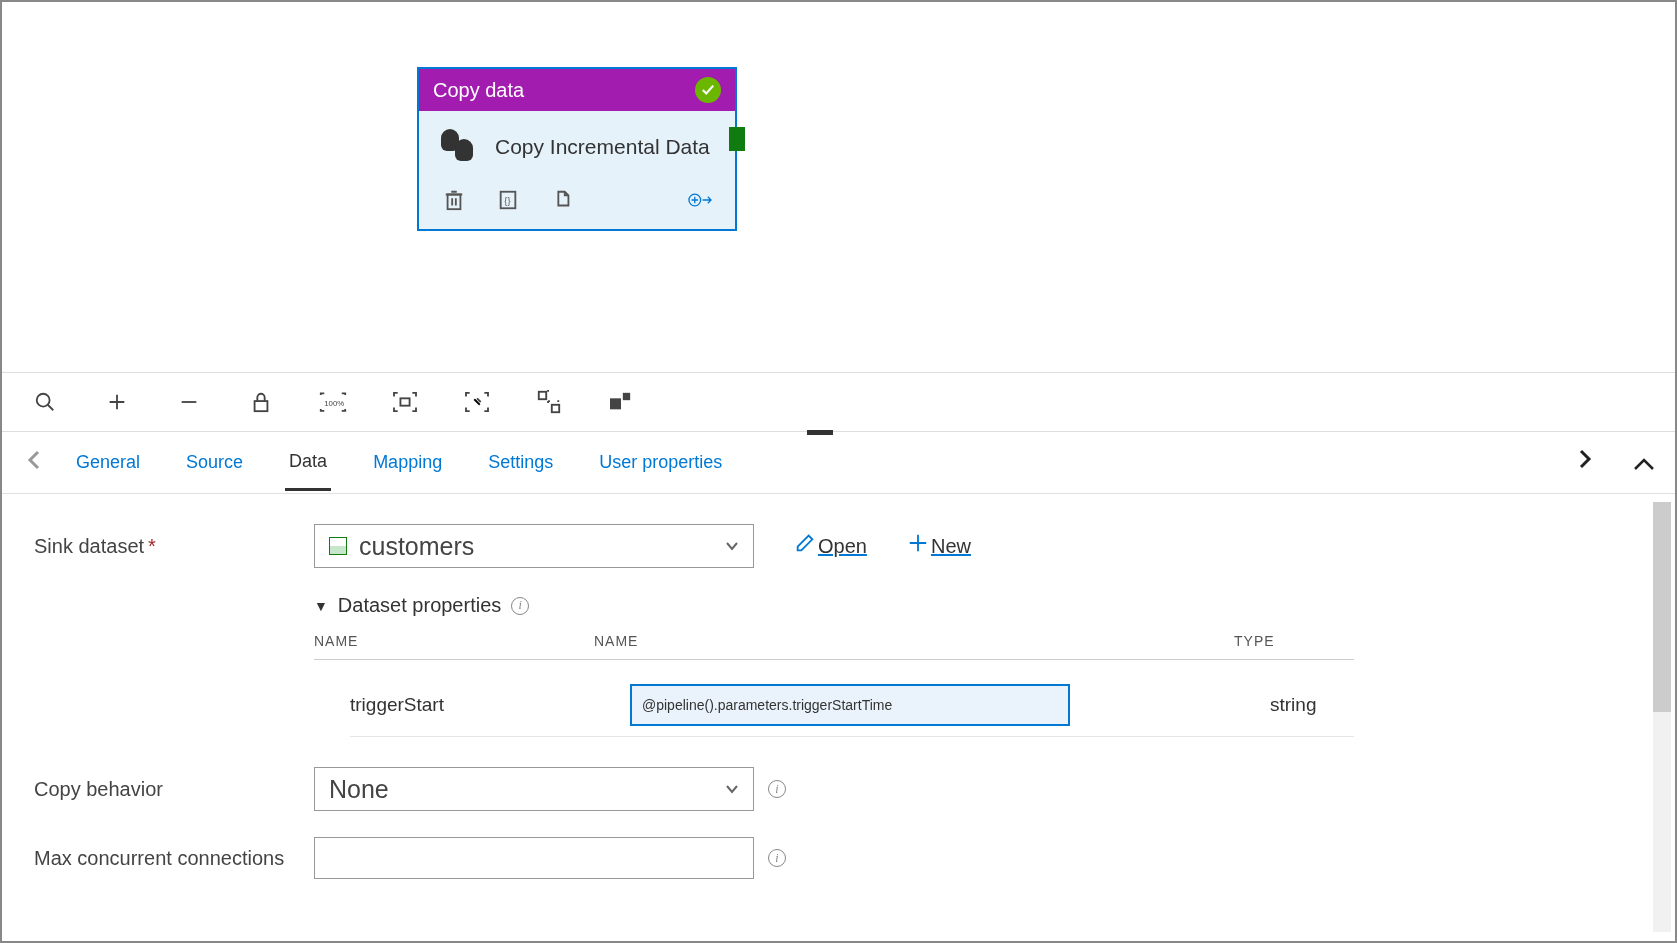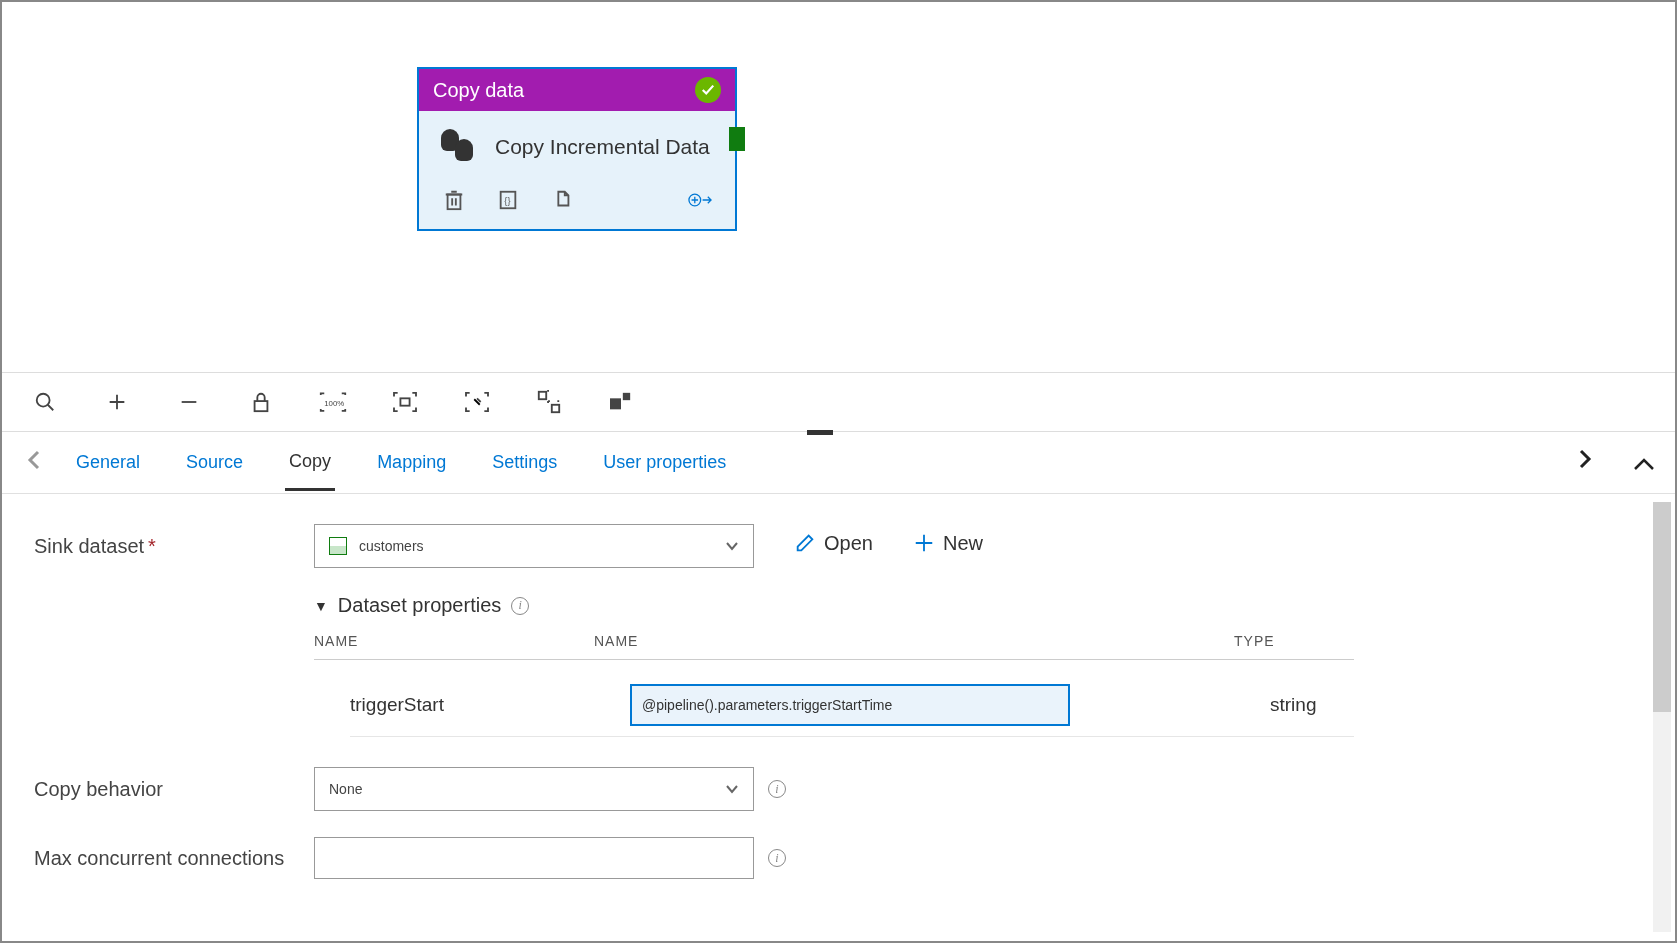--- a/index.html
+++ b/index.html
@@ -183,21 +183,21 @@
       color: #a4262c;
       margin-left: 4px;
     }
     .dropdown {
       width: 440px;
       height: 44px;
       border: 1px solid #999;
       display: flex;
       align-items: center;
       padding: 0 14px;
-      font-size: 14px;
+      font-size: 25px;
       color: #444;
       cursor: pointer;
       background: #fff;
       justify-content: space-between;
     }
     .dropdown .dd-left {
       display: flex;
       align-items: center;
       gap: 12px;
     }
@@ -206,25 +206,27 @@
       height: 18px;
       border: 1px solid #107c10;
       background: linear-gradient(#fff 50%, #c8e6c9 50%);
     }
     .chev-down {
       font-size: 14px;
       color: #666;
     }
     .link-btn {
       display: flex;
-      gap: 8px;
+      align-items: center;
+      gap: 2px;
       color: #0078d4;
       font-size: 20px;
       margin-left: 40px;
       cursor: pointer;
+      text-decoration: underline;
     }
     .link-btn .licon {
       font-size: 22px;
     }
     .link-btn .ltext {
       color: #333;
     }
     .dataset-props {
       margin-left: 280px;
     }
@@ -422,21 +424,21 @@
 <div class="drag-handle-center"></div>
 
 <div class="tab-row">
   <span class="back-arrow">
     <svg width="16" height="24" viewBox="0 0 16 24" fill="none" stroke="#999" stroke-width="3">
         <path d="M12 4 L4 12 L12 20"></path>
       </svg>
   </span>
   <span class="tab">General</span>
   <span class="tab">Source</span>
-  <span class="tab active">Copy</span>
+  <span class="tab active">Data</span>
   <span class="tab">Mapping</span>
   <span class="tab">Settings</span>
   <span class="tab">User properties</span>
   <div class="tab-row-right">
     <span class="navbtn">
       <svg width="16" height="24" viewBox="0 0 16 24" fill="none" stroke="#222" stroke-width="3">
           <path d="M4 4 L12 12 L4 20"></path>
         </svg>
     </span>
     <span class="navbtn">

